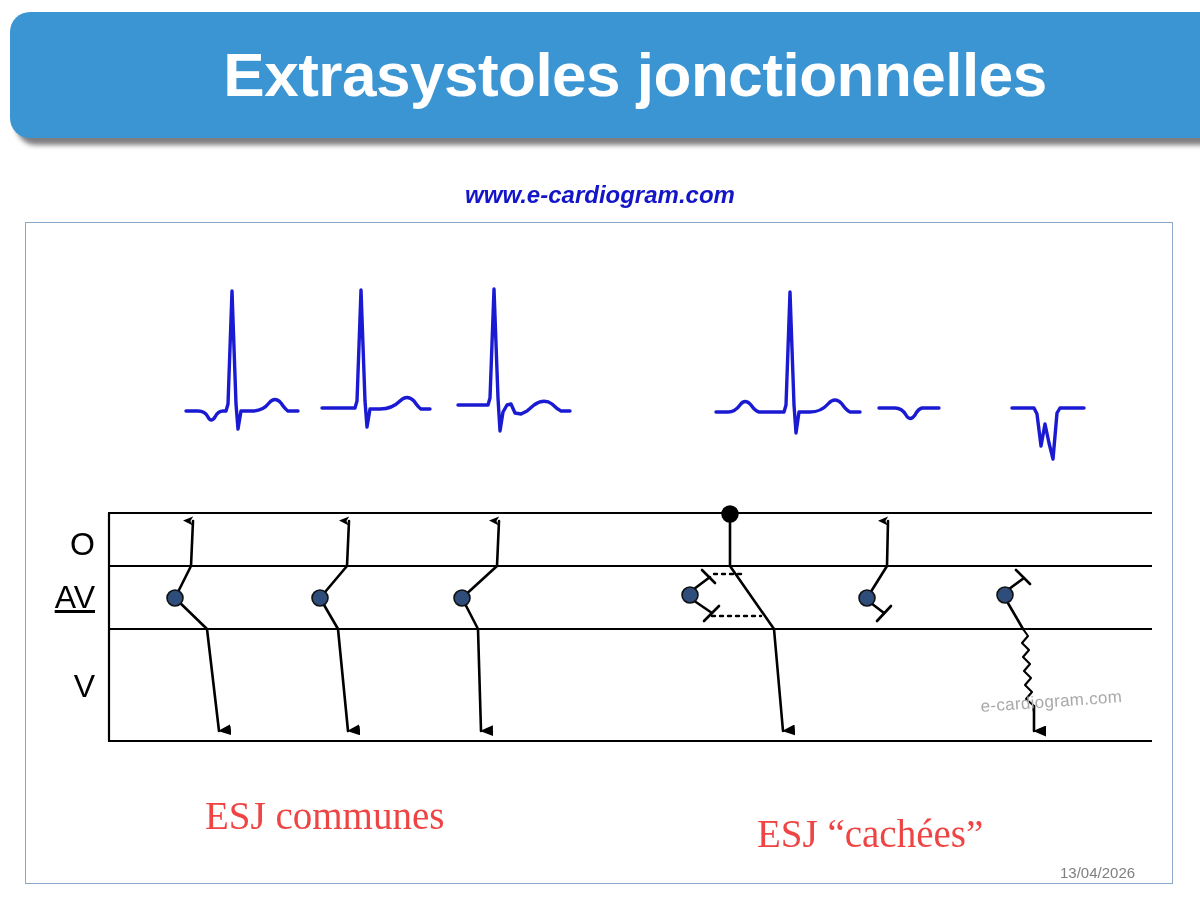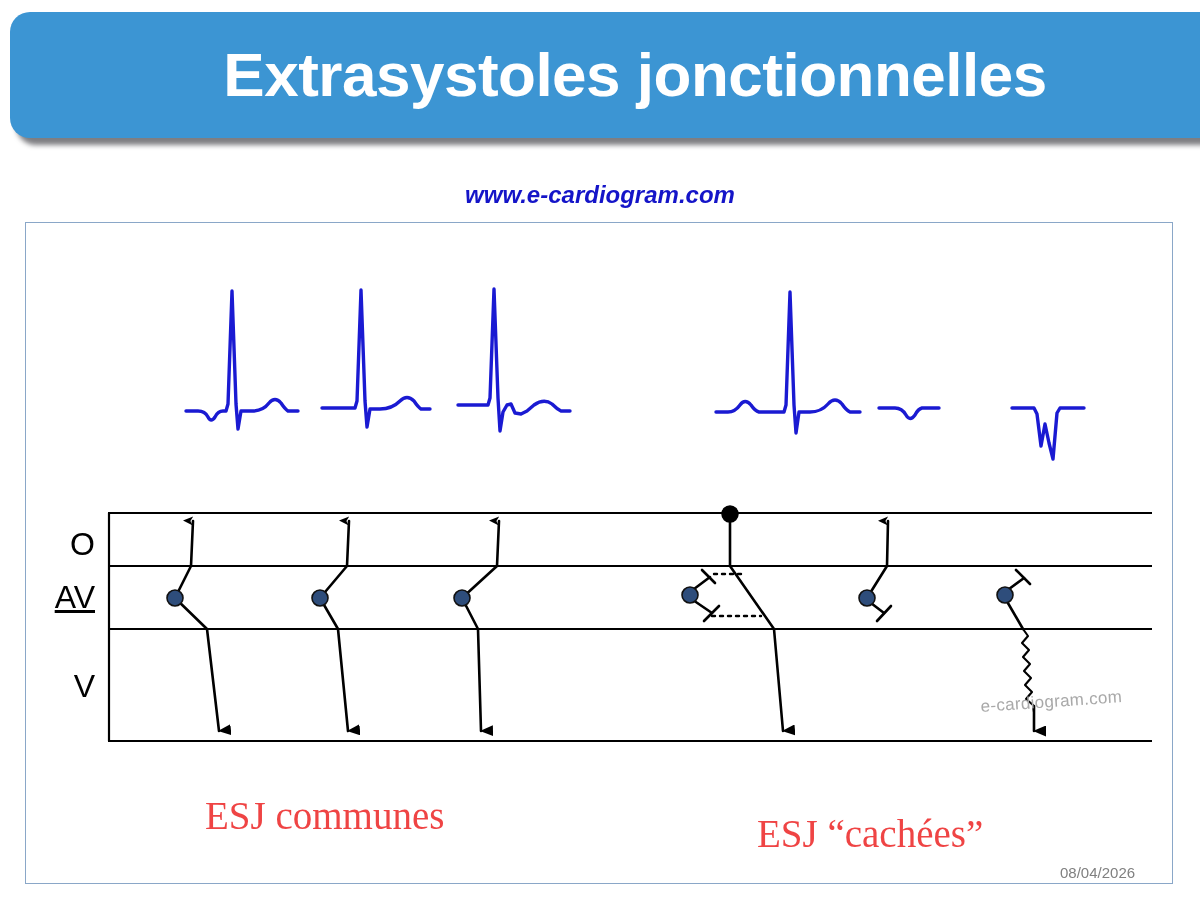--- a/index.html
+++ b/index.html
@@ -231,13 +231,13 @@
 
 <div class="tier-label" id="label-o">O</div>
 <div class="tier-label" id="label-av">AV</div>
 <div class="tier-label" id="label-v">V</div>
 
 <div id="watermark">e-cardiogram.com</div>
 
 <div class="caption" id="caption-left">ESJ communes</div>
 <div class="caption" id="caption-right">ESJ “cachées”</div>
 
-<div id="slide-date">08/04/2026</div>
+<div id="slide-date">13/04/2026</div>
 
 </body></html>

